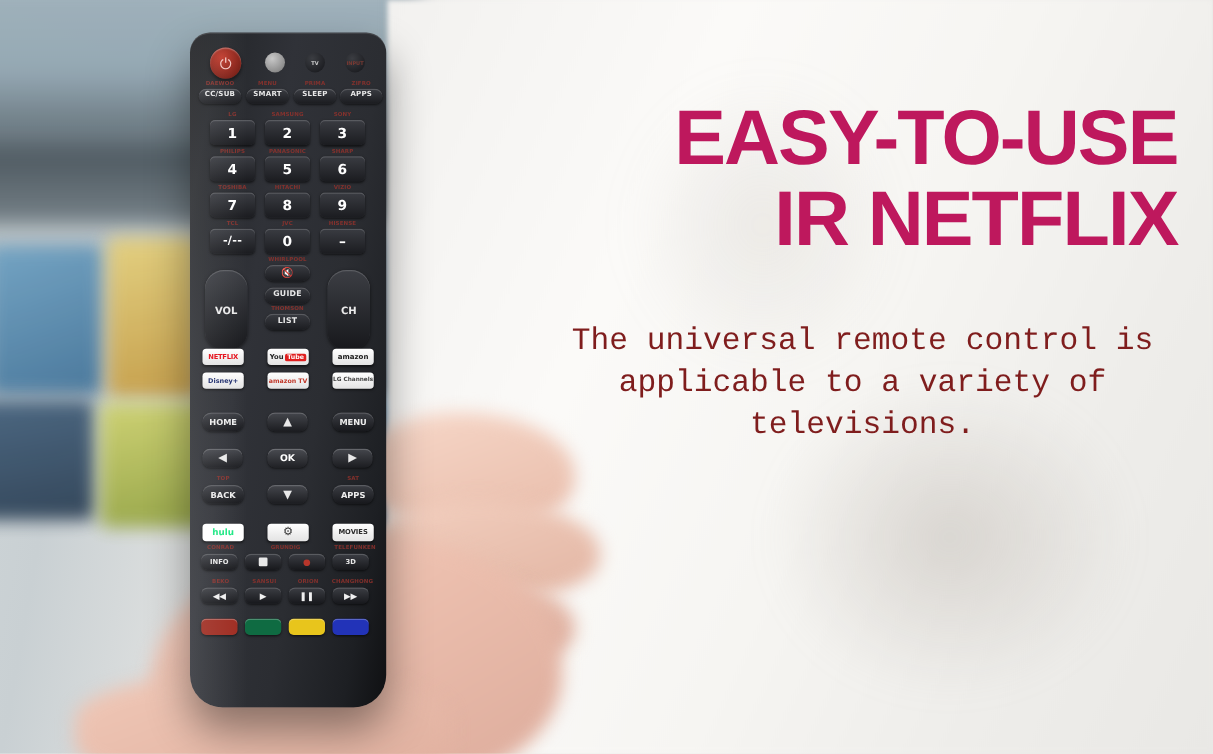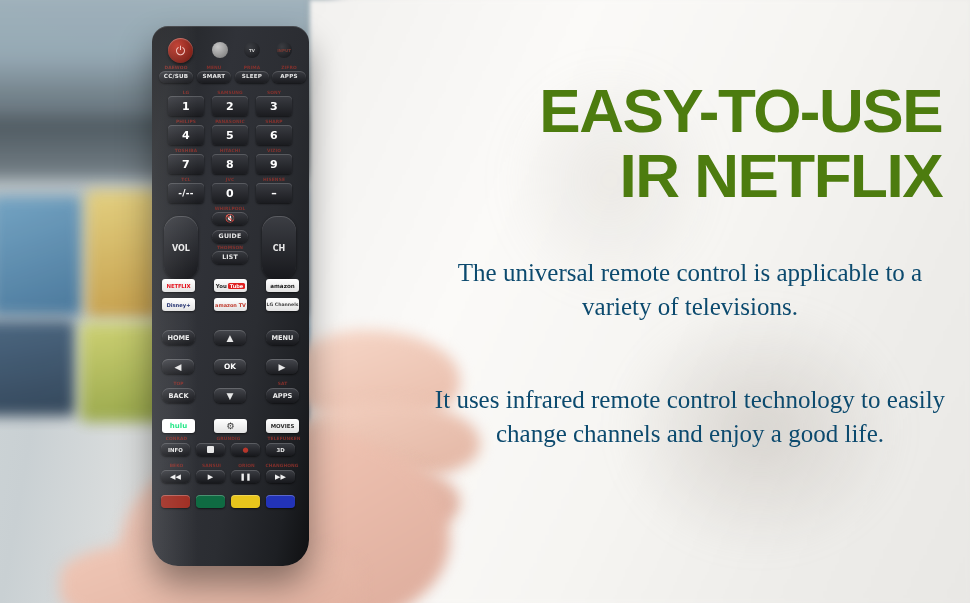--- a/index.html
+++ b/index.html
@@ -121,24 +121,24 @@
 
   .small-btn{position:absolute;width:29px;height:13px;border-radius:5px;
      background:linear-gradient(180deg,#3c3e44,#17181c);
      display:flex;align-items:center;justify-content:center;color:#e8e8e8;font-size:5.4px;font-weight:700;
      box-shadow:inset 0 1px 0 rgba(255,255,255,.16),0 1px 2px rgba(0,0,0,.6);}
 
   
   .copy{position:absolute;left:420px;top:0;width:540px;height:603px;}
   h1.head{margin:0;position:absolute;right:18px;top:78px;width:500px;
      text-align:right;font-family:"Liberation Sans", sans-serif;
-     font-weight:700;font-size:62px;line-height:1.05;color:#4d7c0f;letter-spacing:-1.5px;}
+     font-weight:700;font-size:62px;line-height:1.05;color:#be185d;letter-spacing:-1.5px;}
   .l2{display:block;}
   p.para{margin:0;position:absolute;width:540px;text-align:center;
-     font-family:Liberation Serif, serif;font-size:25px;line-height:1.34;color:#0c4a6e;}
+     font-family:Liberation Mono, monospace;font-size:25px;line-height:1.34;color:#7f1d1d;}
   .p1{top:256px;left:0;}
   .p2{top:383px;left:0;}
 </style>
 </head>
 <body>
 
 <div class="stage">
 
   <div class="bg"></div>
   <div class="tv"></div>
@@ -367,16 +367,15 @@
     </div>
     <div class="remote-gloss"></div>
   </div>
 
   <div class="copy">
     <h1 class="head">
       <span>EASY-TO-USE</span>
       <span class="l2">IR NETFLIX</span>
     </h1>
     <p class="para p1">The universal remote control is applicable to a variety of televisions.</p>
-    <p class="para p2">It uses infrared remote control technology to easily change channels and enjoy a good life.</p>
   </div>
 
 </div>
 
 </body></html>

